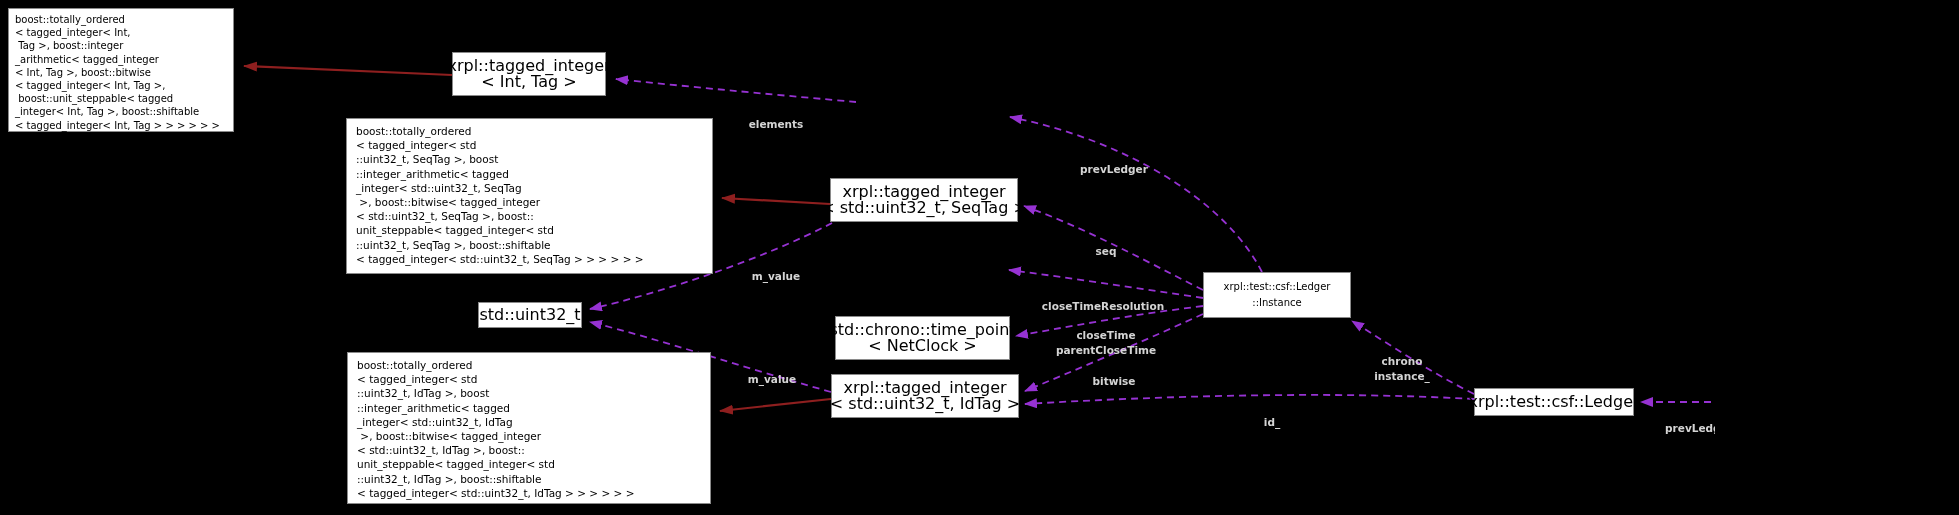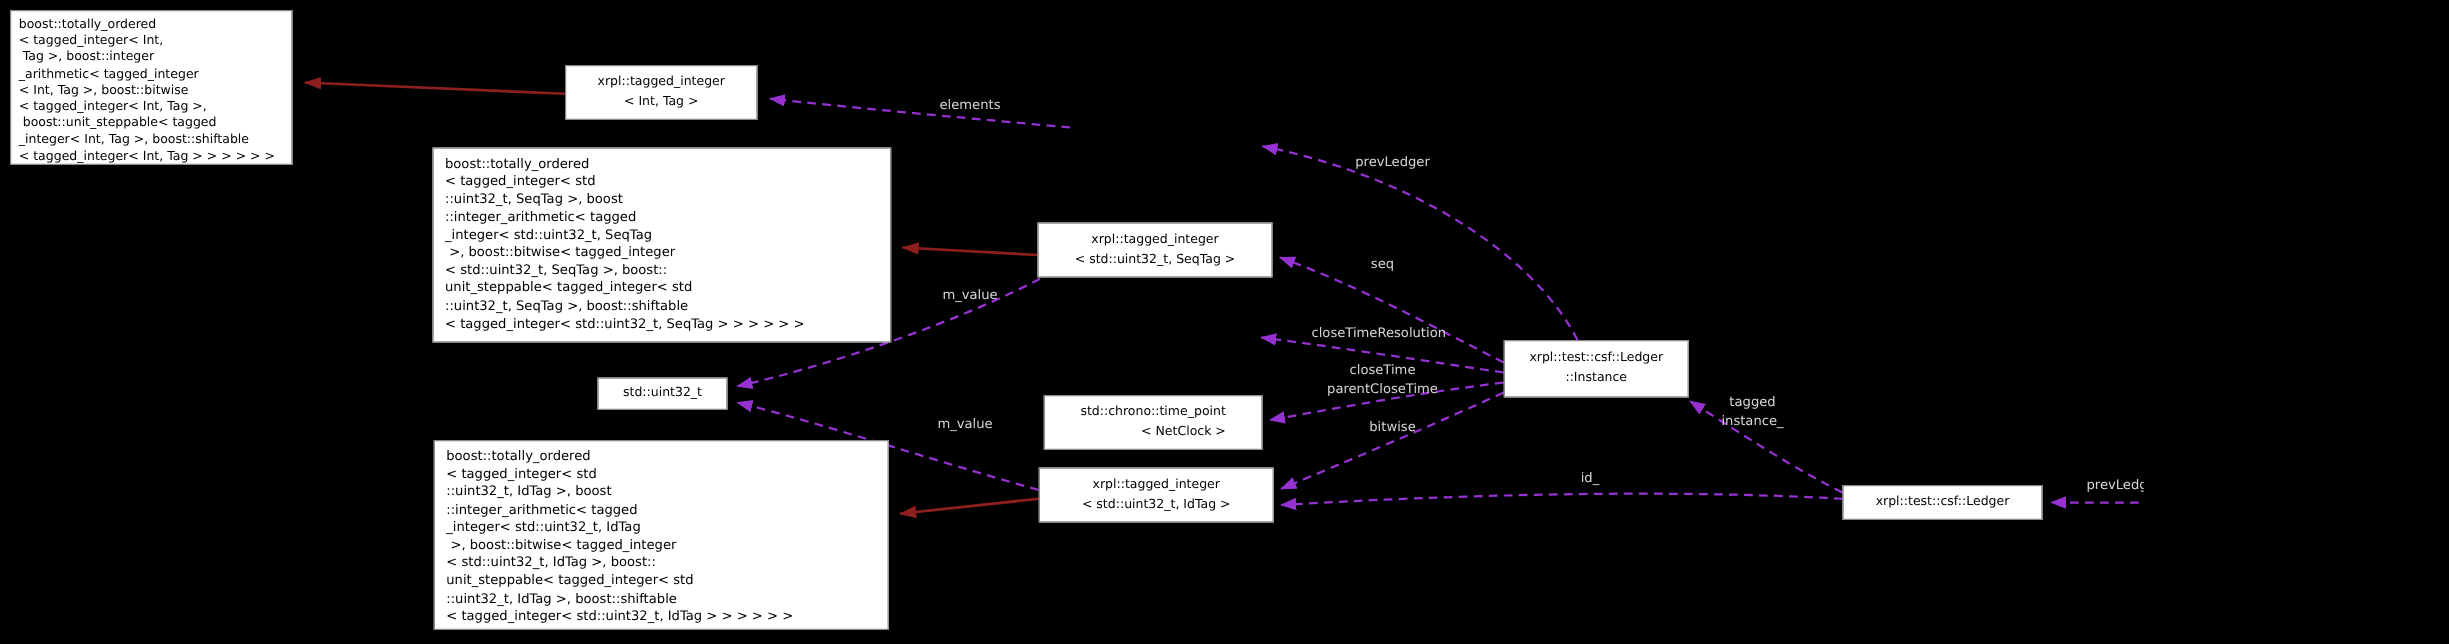--- a/index.html
+++ b/index.html
@@ -18,33 +18,33 @@
     position:relative;width:1715px;height:515px;background:var(--background);
     font-family:"DejaVu Sans", sans-serif;overflow:hidden;
   }
   #edges{position:absolute;left:0;top:0;width:1959px;height:515px;}
   .e-use{stroke:var(--usage-edge);stroke-width:1.8;fill:none;stroke-dasharray:7 5;}
   .e-inh{stroke:var(--inheritance-edge);stroke-width:2.2;fill:none;}
   .mk-use{fill:var(--usage-edge);}
   .mk-inh{fill:var(--inheritance-edge);}
   .node{
     position:absolute;background:var(--node-fill);border:1px solid var(--node-border);
-    color:var(--node-text);font-size:10px;line-height:16px;white-space:pre;
+    color:var(--node-text);font-size:16px;line-height:16px;white-space:pre;
     display:flex;align-items:center;justify-content:center;text-align:center;
     box-sizing:border-box;
   }
   .node--plain{
     align-items:flex-start;justify-content:flex-start;text-align:left;
     font-size:10.5px;line-height:14.2px;padding:5px 9px;
   }
   .node--tight{line-height:13.2px;padding:4px 6px;font-size:10px;}
   .node--hl{background:var(--highlight-fill);border-color:var(--highlight-border);}
   .elabel{
-    position:absolute;color:var(--edge-label);font-size:10.5px;font-weight:normal;
-    line-height:15px;white-space:pre;text-align:center;transform:translate(-50%,-50%);
+    position:absolute;color:var(--edge-label);font-size:10.5px;font-weight:bold;
+    line-height:15px;white-space:pre;text-align:center;transform:translate(-50%,-50%);margin-top:39px;
   }
 </style>
 </head>
 <body>
 
 <div id="canvas">
 
   <svg id="edges" xmlns="http://www.w3.org/2000/svg" width="1959" height="515" viewBox="0 0 1959 515">
     <defs>
       <marker id="mUse" markerUnits="userSpaceOnUse" markerWidth="14" markerHeight="12" refX="12" refY="5" orient="auto">
@@ -96,21 +96,21 @@
 unit_steppable&lt; tagged_integer&lt; std
 ::uint32_t, SeqTag &gt;, boost::shiftable
 &lt; tagged_integer&lt; std::uint32_t, SeqTag &gt; &gt; &gt; &gt; &gt; &gt;</div>
 
   <div class="node" style="left:830px;top:178px;width:188px;height:44px;">xrpl::tagged_integer
 &lt; std::uint32_t, SeqTag &gt;</div>
 
 
   <div class="node" style="left:478px;top:302px;width:104px;height:26px;">std::uint32_t</div>
 
-  <div class="node" style="left:835px;top:316px;width:175px;height:44px;text-align:right;">std::chrono::time_point
+  <div class="node" style="left:835px;top:316px;width:175px;height:44px;">std::chrono::time_point
 &lt; NetClock &gt;</div>
 
   <div class="node node--plain" style="left:347px;top:352px;width:364px;height:152px;">boost::totally_ordered
 &lt; tagged_integer&lt; std
 ::uint32_t, IdTag &gt;, boost
 ::integer_arithmetic&lt; tagged
 _integer&lt; std::uint32_t, IdTag
  &gt;, boost::bitwise&lt; tagged_integer
 &lt; std::uint32_t, IdTag &gt;, boost::
 unit_steppable&lt; tagged_integer&lt; std
@@ -130,17 +130,17 @@
   <div class="elabel" style="left:776px;top:85px;">elements</div>
   <div class="elabel" style="left:1114px;top:130px;">prevLedger</div>
   <div class="elabel" style="left:1106px;top:212px;">seq</div>
   <div class="elabel" style="left:1103px;top:267px;">closeTimeResolution</div>
   <div class="elabel" style="left:1106px;top:304px;">closeTime
 parentCloseTime</div>
   <div class="elabel" style="left:1114px;top:342px;">bitwise</div>
   <div class="elabel" style="left:776px;top:237px;">m_value</div>
   <div class="elabel" style="left:772px;top:340px;">m_value</div>
   <div class="elabel" style="left:1272px;top:383px;">id_</div>
-  <div class="elabel" style="left:1402px;top:330px;">tagged
+  <div class="elabel" style="left:1402px;top:330px;">chrono
 instance_</div>
   <div class="elabel" style="left:1699px;top:389px;">prevLedger</div>
 
 </div>
 
 </body></html>

